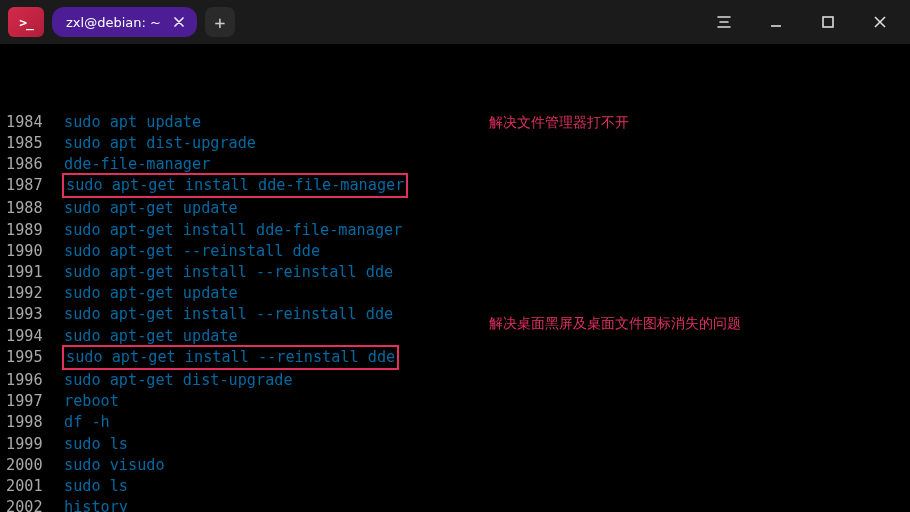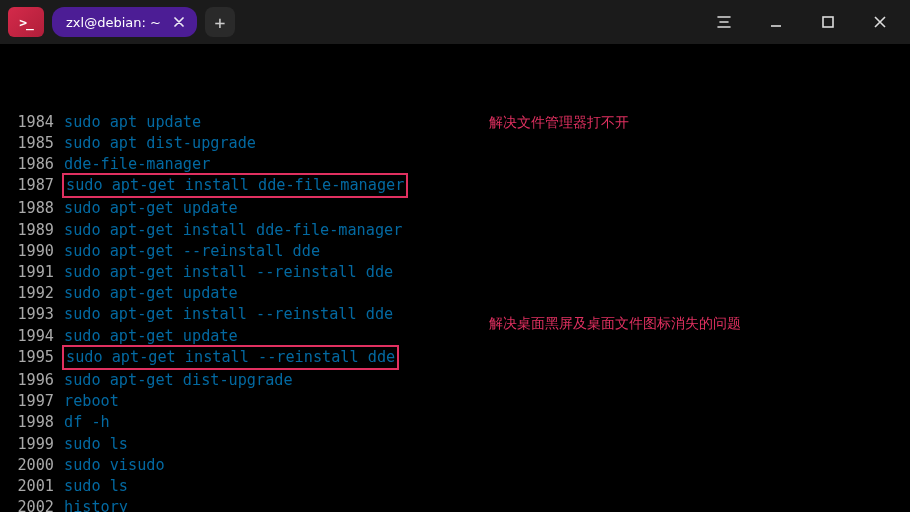--- a/index.html
+++ b/index.html
@@ -10,21 +10,21 @@
   .app-icon::before { content:">_"; color:#fff; font-size:13px; font-weight:bold; letter-spacing:-1px; }
   .tab { background:#4c1d95; color:#fff; height:30px; border-radius:12px; display:flex; align-items:center; padding:0 10px 0 14px; gap:10px; font-family:"DejaVu Sans","Segoe UI",sans-serif; font-size:13px; }
   .tab-close { width:16px; height:16px; border-radius:50%; display:flex; align-items:center; justify-content:center; opacity:.9; }
   .tab-close svg { display:block; }
   .new-tab { width:30px; height:30px; border-radius:8px; background:#2a2a2a; color:#ccc; display:flex; align-items:center; justify-content:center; font-size:18px; }
   .spacer { flex:1; }
   .win-btn { width:44px; height:44px; display:flex; align-items:center; justify-content:center; color:#ddd; }
   .win-btn svg { display:block; }
   .terminal { flex:1; background:#000; padding:4px 6px; font-size:15.2px; line-height:21.2px; position:relative; white-space:pre; color:#06989a; }
   .line { display:flex; }
-  .num { color:#aaa; width:58px; text-align:right; padding-right:10px; }
+  .num { color:#aaa; width:58px; text-align:left; padding-right:10px; }
   .cmd { color:#0369a1; }
   .boxed { border:2px solid #e03060; padding:0 2px; margin-left:-2px; margin-top:-2px; display:inline-block; }
   .annot { position:absolute; color:#e03060; font-family:"Microsoft YaHei","SimSun",sans-serif; font-size:14px;margin-left:21px; }
 </style>
 </head>
 <body>
 
 <div class="window">
   <div class="titlebar">
     <div class="app-icon"></div>

